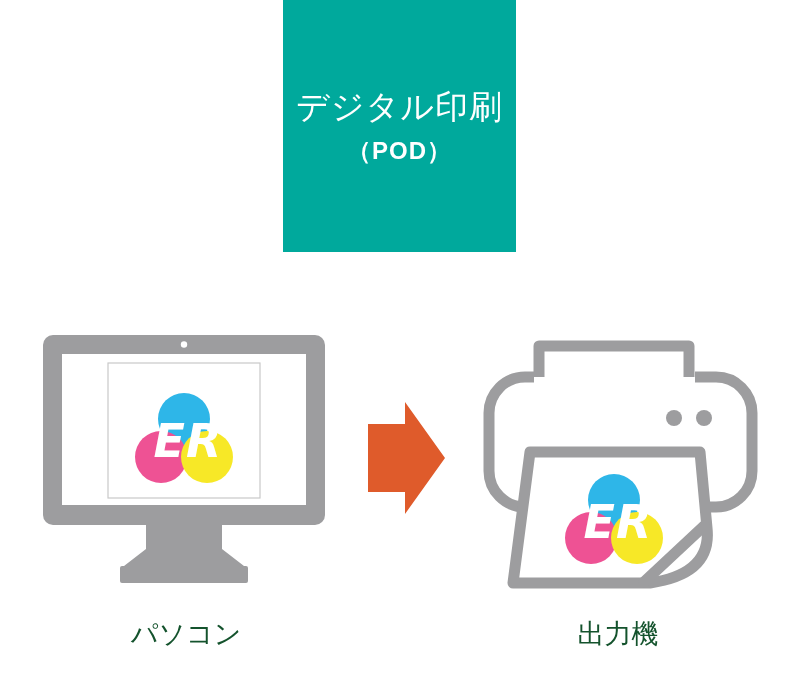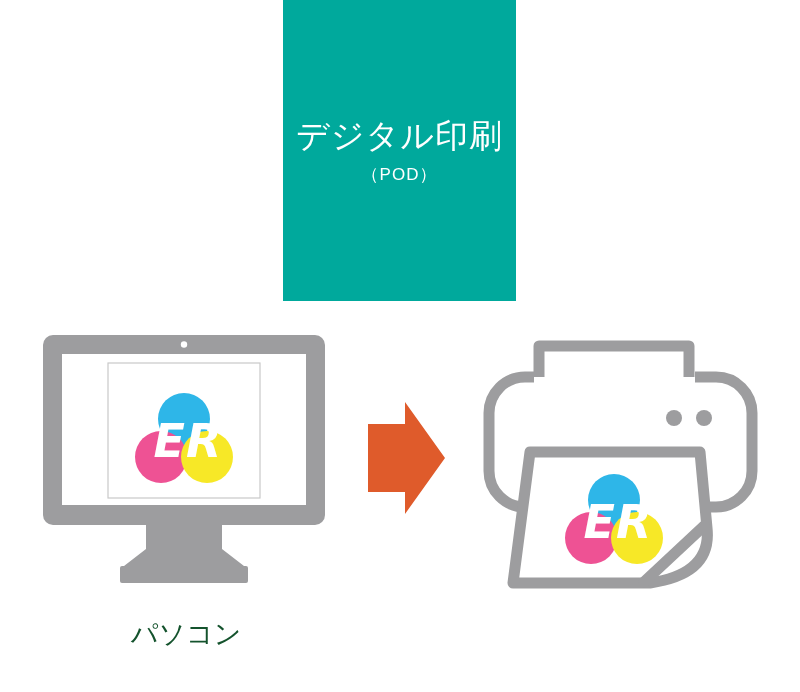--- a/index.html
+++ b/index.html
@@ -1,26 +1,26 @@
 <!DOCTYPE html>
 <html><head>
 <meta charset="utf-8">
 <style>
   html,body{margin:0;padding:0;}
   body{width:800px;height:692px;background:#ffffff;font-family:"Liberation Sans","DejaVu Sans",sans-serif;}
   .canvas{position:relative;width:800px;height:692px;background:#ffffff;overflow:hidden;}
 
   .header-box{
-    position:absolute;left:283px;top:0;width:233px;height:301px;
+    position:absolute;left:283px;top:0;width:233px;height:252px;
     background:#00A99C;color:#ffffff;
     display:flex;flex-direction:column;align-items:center;justify-content:center;
     text-align:center;
   }
   .header-title{font-size:33px;line-height:1.25;letter-spacing:1px;}
-  .header-sub{font-size:17px;line-height:1.3;margin-top:7px;letter-spacing:1px;}
+  .header-sub{font-size:24px;line-height:1.3;margin-top:7px;letter-spacing:1px;font-weight:bold;}
 
   svg.diagram{position:absolute;left:0;top:0;}
   .fill-dev{fill:#9D9D9F;}
   .stroke-dev{fill:#ffffff;stroke:#9D9D9F;stroke-width:11;stroke-linejoin:round;}
   .page-border{fill:#ffffff;stroke:#C9C9C9;stroke-width:1.2;}
   .logo-text{
     font-family:"DejaVu Sans","Liberation Sans",sans-serif;
     font-weight:bold;font-style:italic;fill:#ffffff;text-anchor:middle;
     font-size:46px;letter-spacing:1px;
   }
@@ -76,14 +76,17 @@
         <circle cx="591" cy="538" r="26" fill="#EE5294"></circle>
         <circle cx="637" cy="538" r="26" fill="#F7E827"></circle>
         <text class="logo-text" x="618" y="538">ER</text>
       </g>
     </g>
   </svg>
 
   <div class="flow-label label-left">
     <div>パソコン</div>
   </div>
+  <div class="flow-label label-right">
+    <div>出力機</div>
+  </div>
 
 </div>
 
 </body></html>

